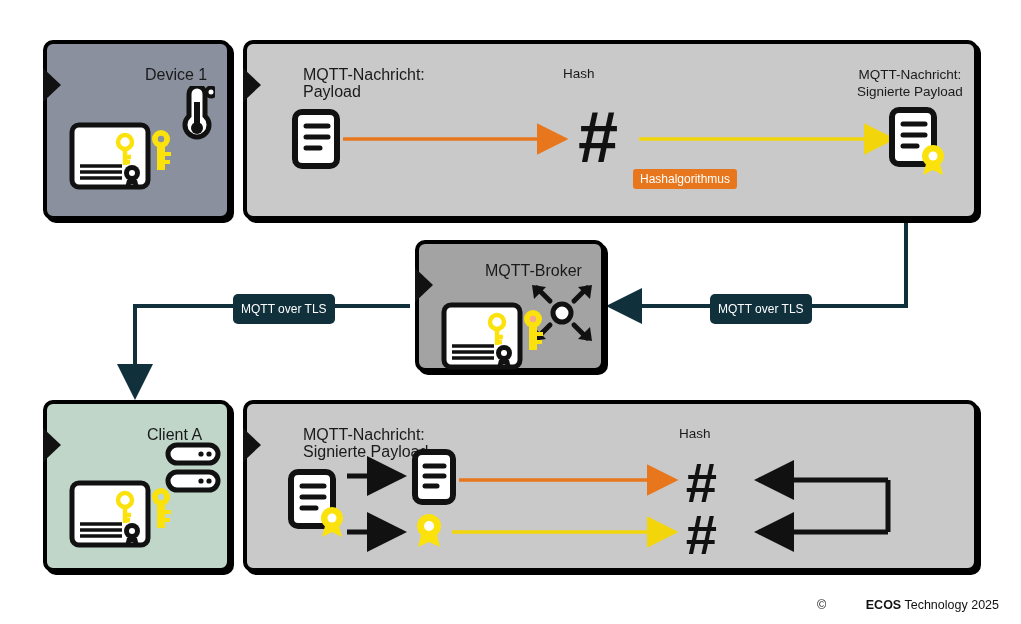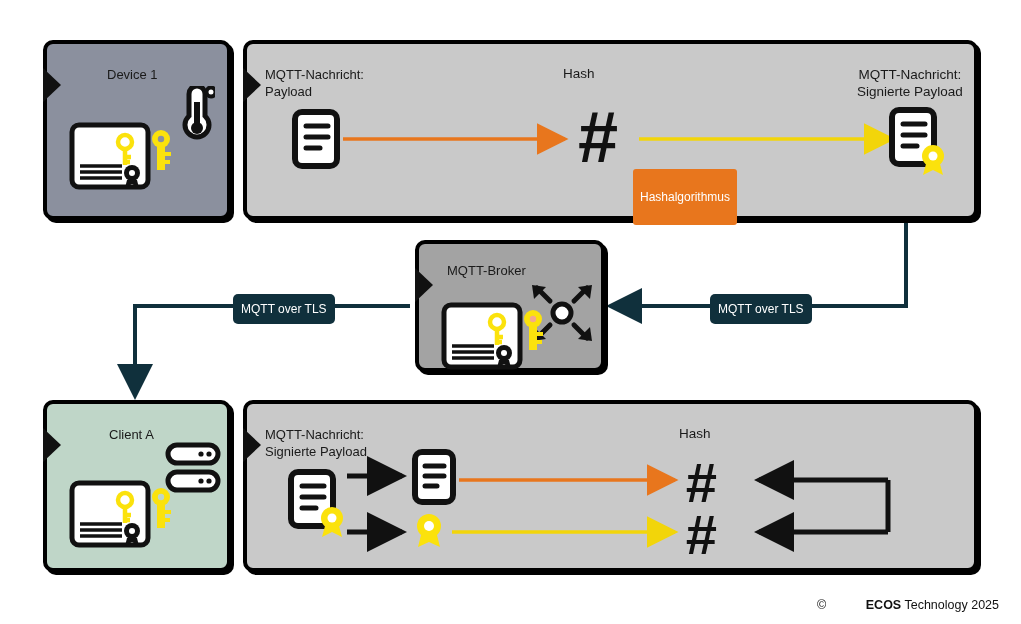--- a/index.html
+++ b/index.html
@@ -19,23 +19,24 @@
     box-sizing:border-box;
     box-shadow:3px 3px 0 #000;
   }
   .panel .tab{
     position:absolute;left:-4px;top:24px;width:24px;height:34px;
     overflow:visible;
   }
   .panel-title{
     position:absolute;
     color:#1a1a1a;
-    font-size:13px;
+    font-size:16px;
     line-height:17px;
     white-space:pre-line;
+    margin-left:38px;
   }
   #panel-device1{left:43px;top:40px;width:188px;height:180px;background:#8b909e;}
   #panel-sign{left:243px;top:40px;width:735px;height:180px;background:#c9c9c9;}
   #panel-broker{left:415px;top:240px;width:190px;height:132px;background:#a3a3a3;}
   #panel-clienta{left:43px;top:400px;width:188px;height:172px;background:#bfd6c8;padding-left:40px;}
   #panel-verify{left:243px;top:400px;width:735px;height:172px;background:#c9c9c9;}
 
   #title-device1{left:60px;top:22px;}
   #title-sign   {left:18px;top:22px;}
   #title-broker {left:28px;top:18px;}
@@ -44,21 +45,21 @@
   #title-hash-top{position:absolute;left:316px;top:22px;font-size:13.5px;color:#1a1a1a;}
   #title-signed-top{position:absolute;left:610px;top:22px;font-size:13.5px;color:#1a1a1a;text-align:center;white-space:pre-line;line-height:17px;}
   #title-hash-bot{position:absolute;left:432px;top:22px;font-size:13.5px;color:#1a1a1a;}
 
   
   .lbl{
     position:absolute;box-sizing:border-box;
     display:flex;align-items:center;justify-content:center;
     text-align:center;white-space:pre-line;
   }
-  .lbl-orange{background:#e8761d;color:#fff;font-size:12px;border-radius:3px;padding:21px 7px;}
+  .lbl-orange{background:#e8761d;color:#fff;font-size:12px;border-radius:3px;padding:3px 7px;}
   .lbl-yellow{background:#fbe20c;color:#111;font-size:11.5px;font-weight:bold;border-radius:2px;padding:3px 8px;line-height:14px;}
   .lbl-tls{background:#10303c;color:#fff;font-size:12px;border-radius:5px;padding:8px 8px;}
 
   #lbl-hash-top{left:386px;top:125px;}
   #lbl-enc-top {left:661px;top:117px;}
   #lbl-tls-left{left:233px;top:294px;}
   #lbl-tls-right{left:710px;top:294px;}
 
   
   #footer{

